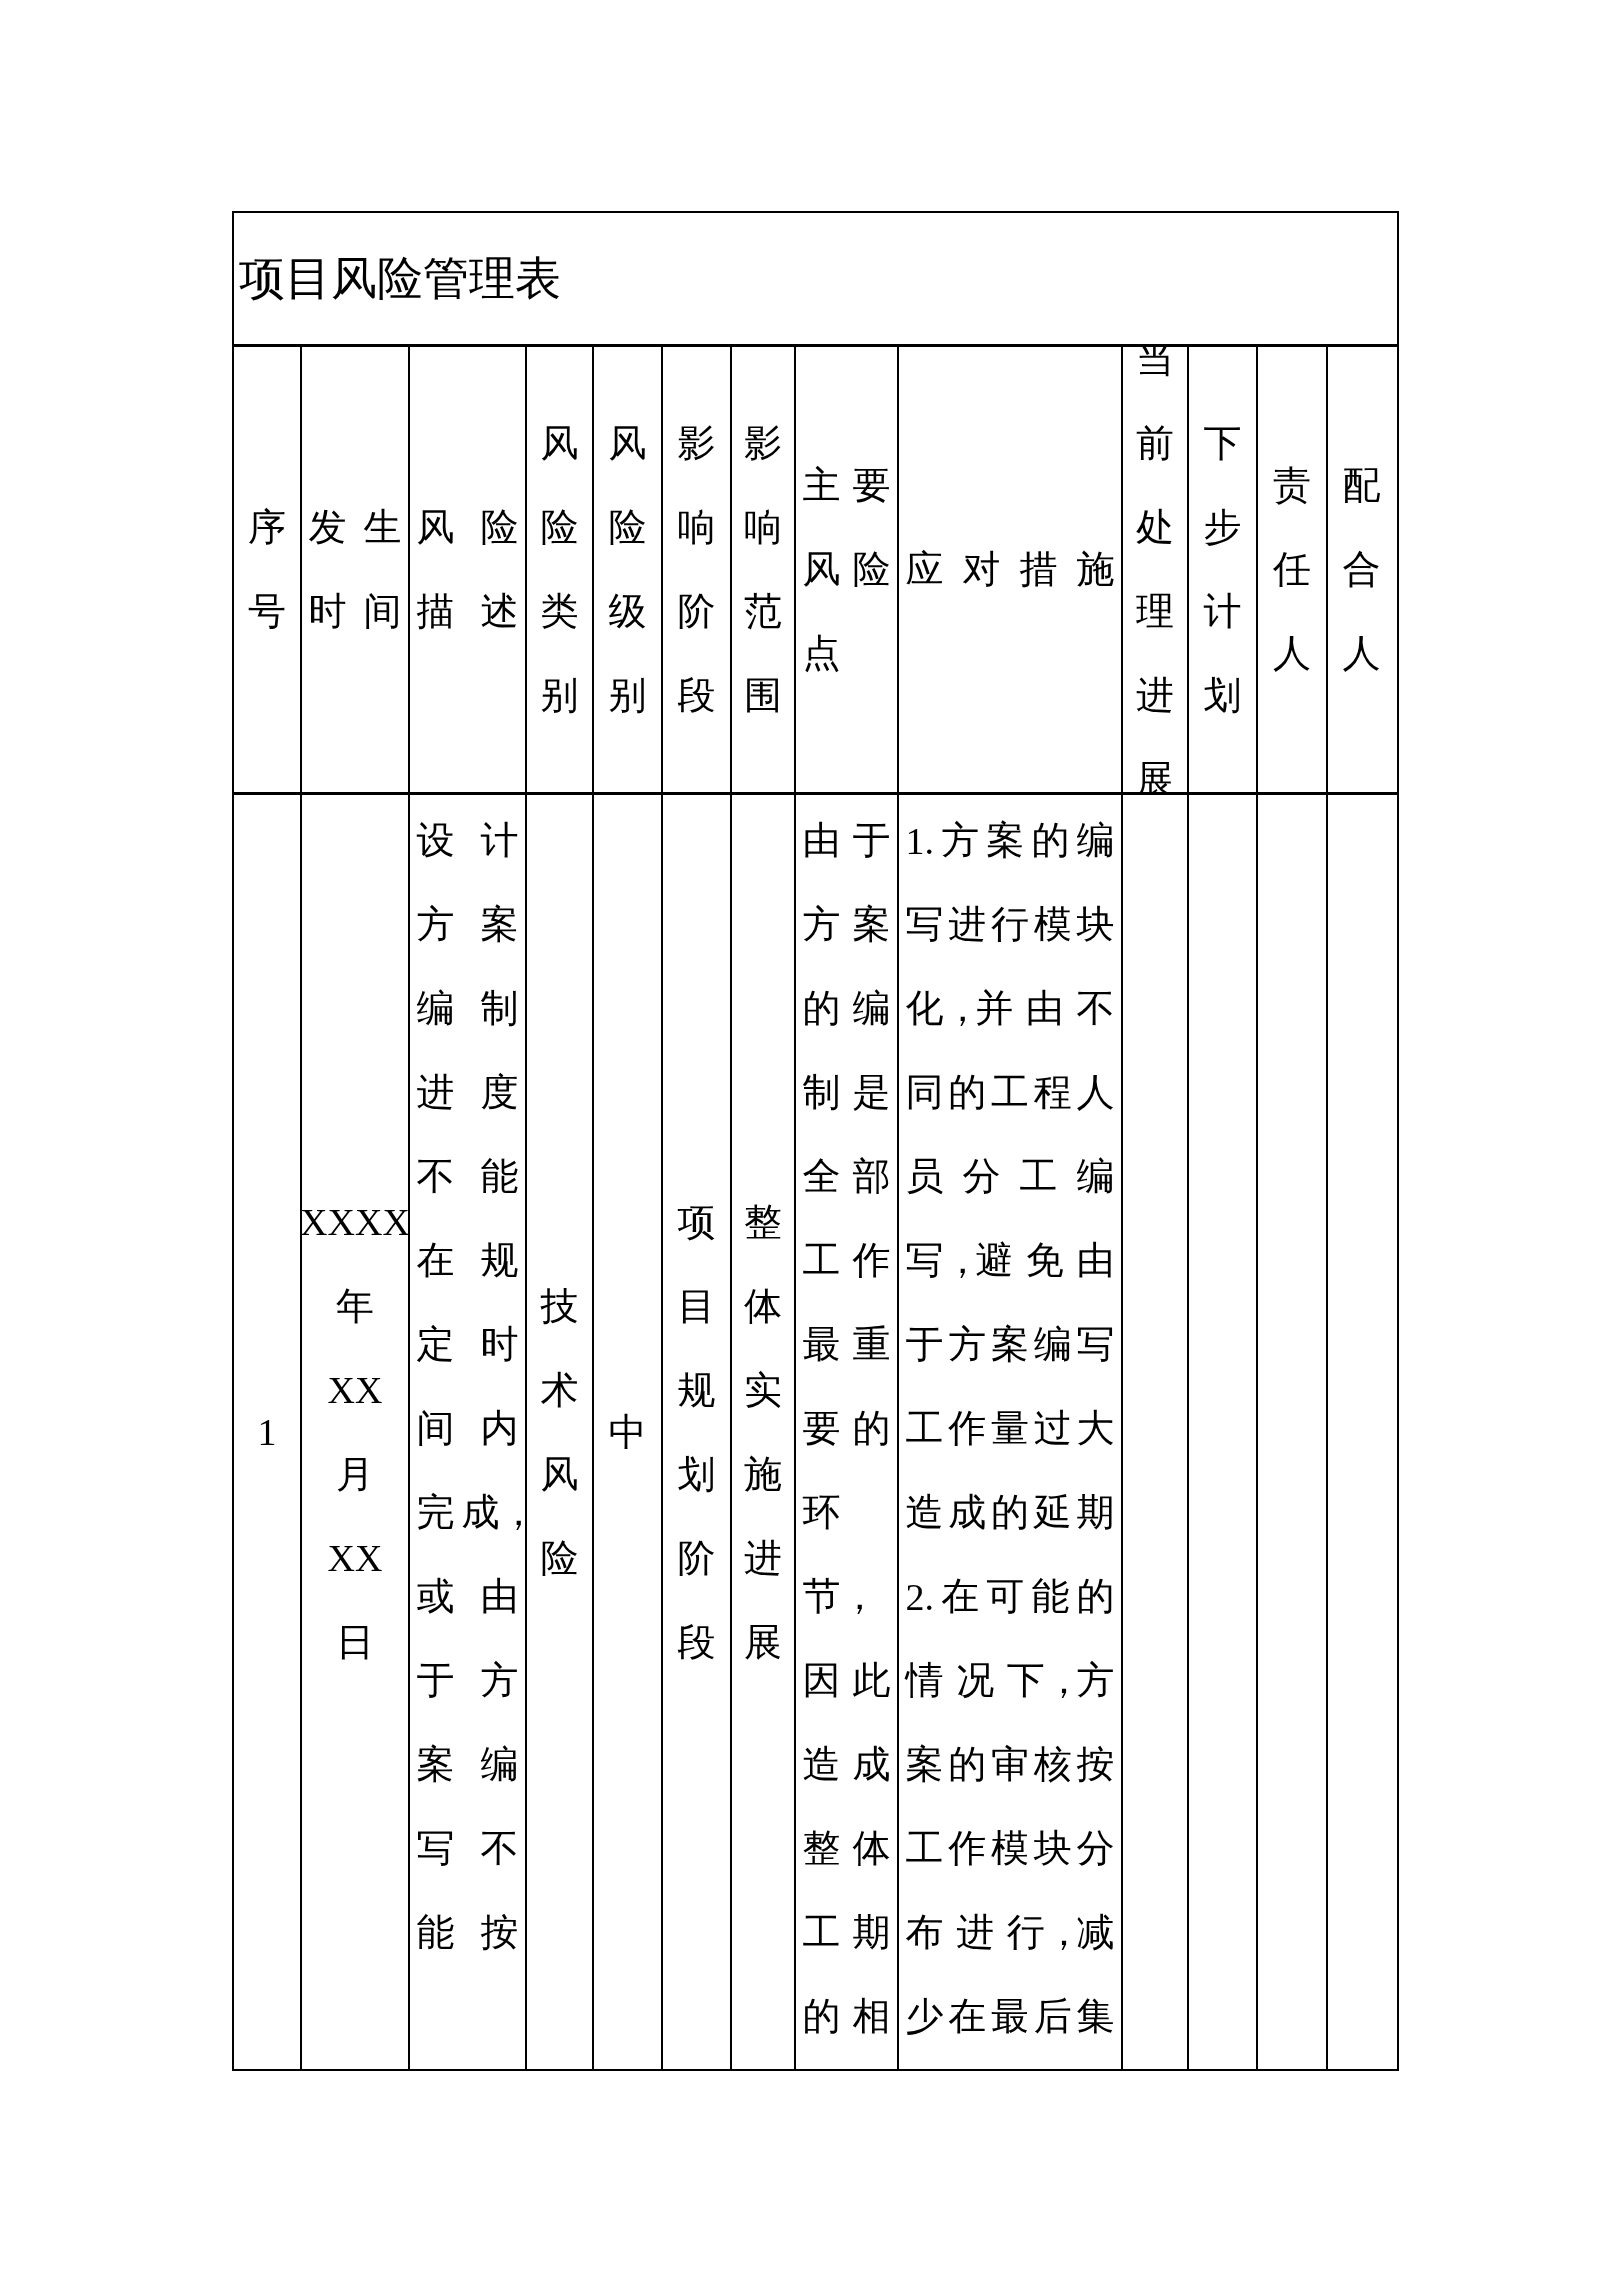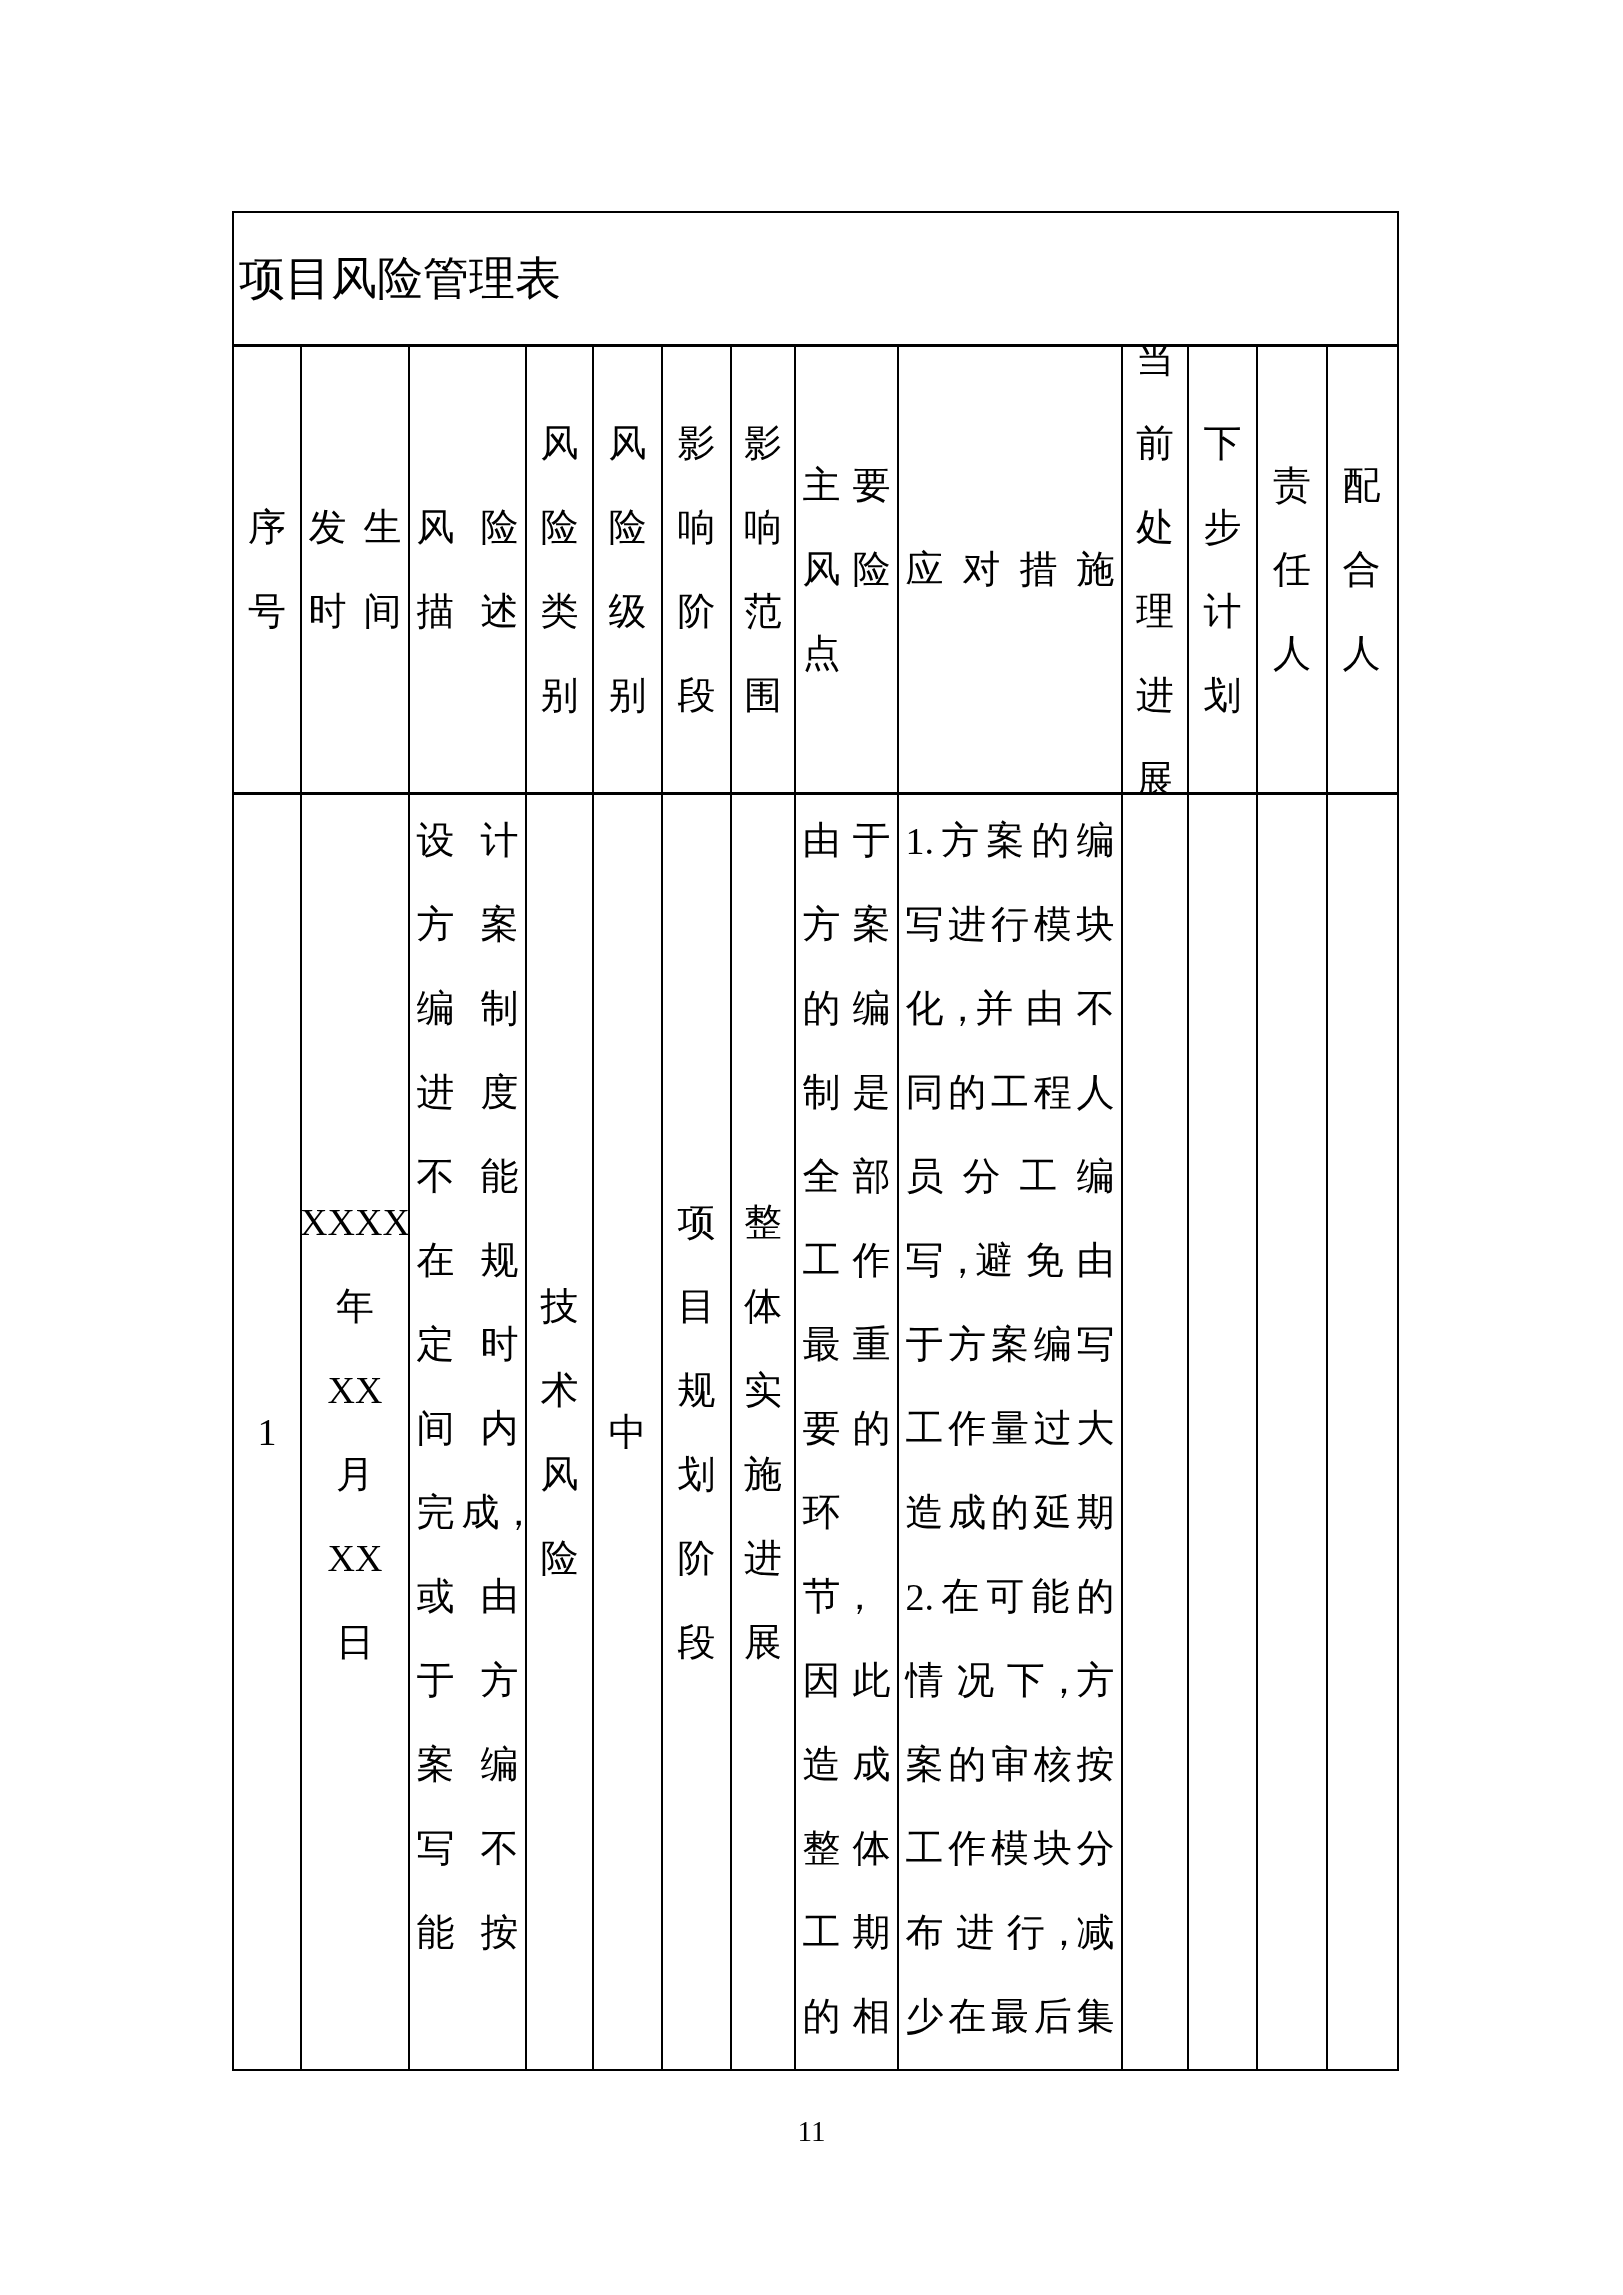--- a/index.html
+++ b/index.html
@@ -531,15 +531,14 @@
             <span class="u">后</span>
             <span class="u">集</span>
           </div>
         </div>
         <div class="cell middle" style="flex: 0 0 66px; width: 66px;"></div>
         <div class="cell middle" style="flex: 0 0 69px; width: 69px;"></div>
         <div class="cell middle" style="flex: 0 0 70px; width: 70px;"></div>
         <div class="cell middle" style="flex: 0 0 67px; width: 67px;"></div>
       </div>
   </div>
-  <div class="page-number">11</div>
 </div>
 
 
 </body></html>

